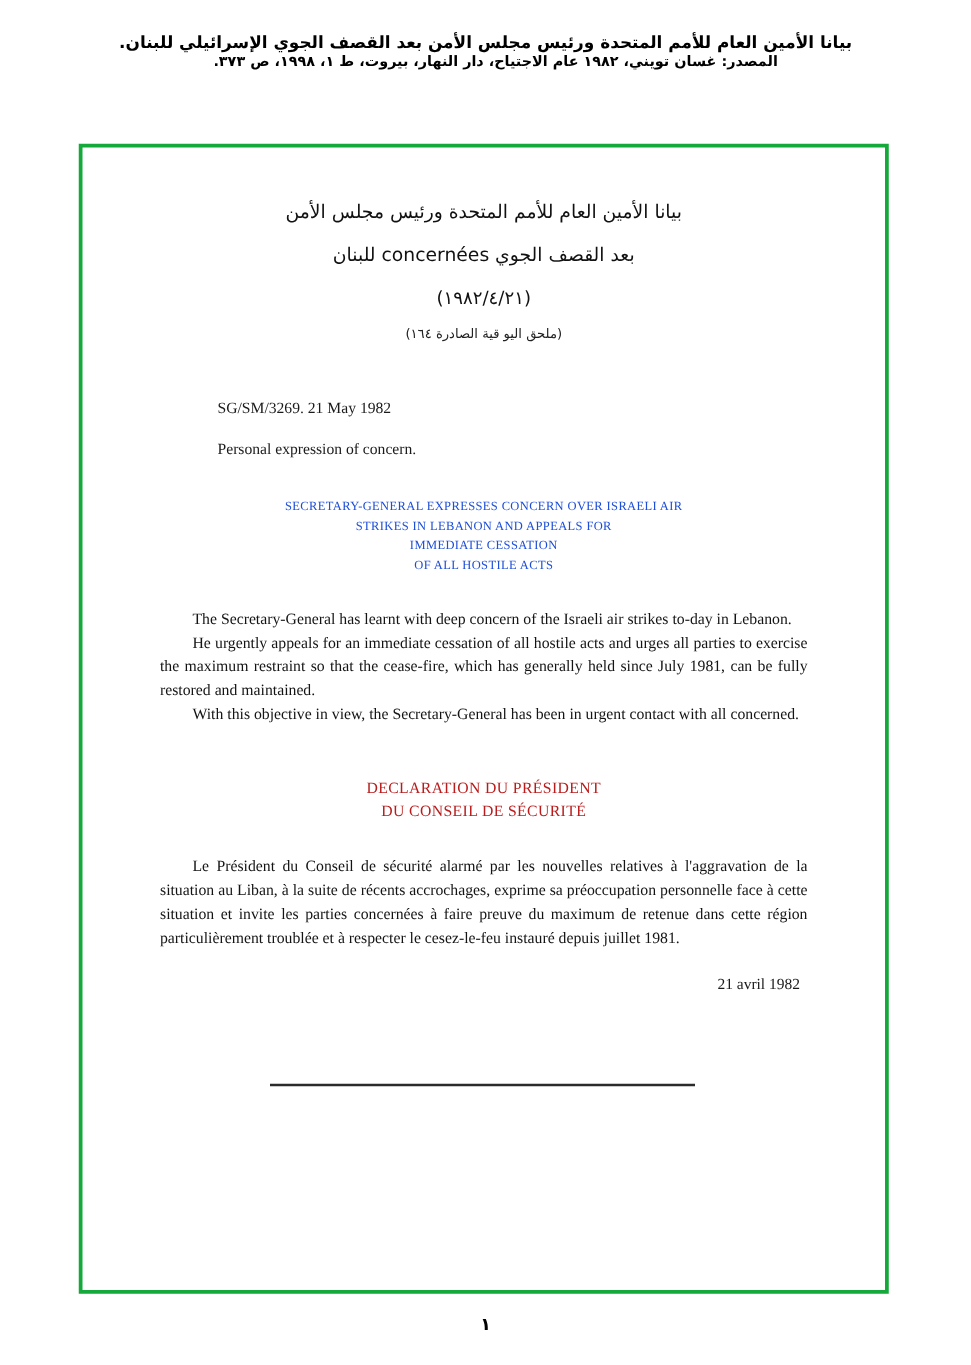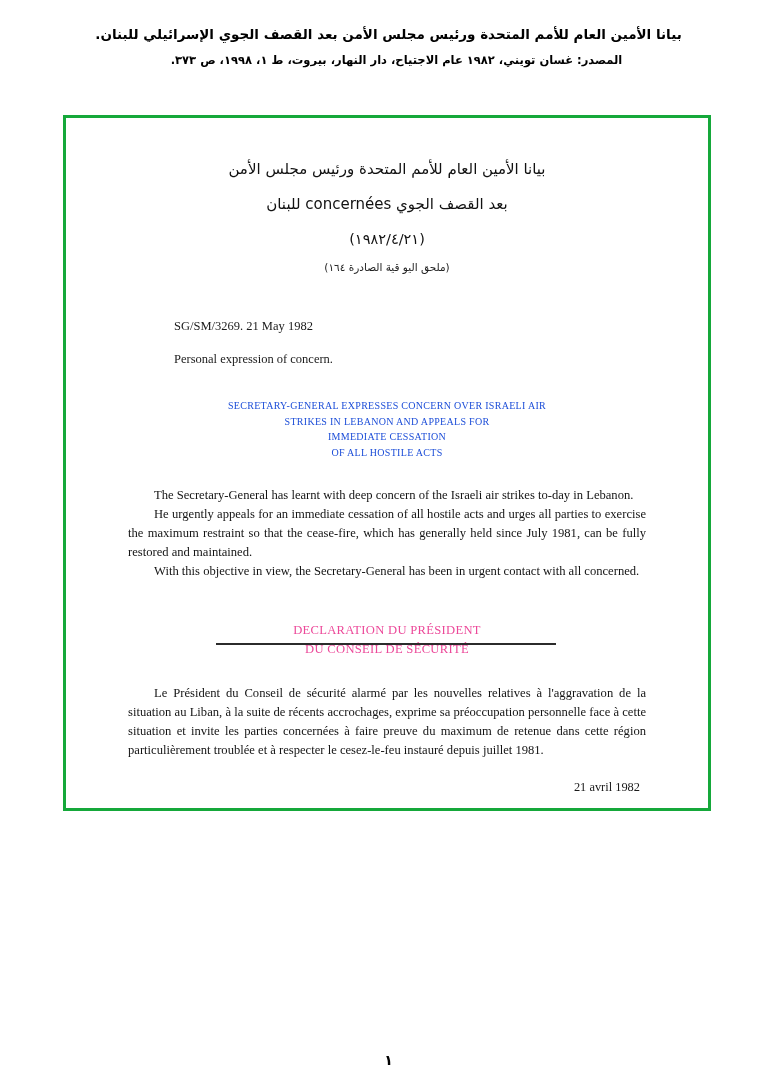--- a/index.html
+++ b/index.html
@@ -31,32 +31,31 @@
     font-family: "DejaVu Sans", sans-serif;
     font-weight: bold;
     font-size: 13.5px;
     letter-spacing: 0px;
     color: #000;
   }
   .top-header .line2 {
     font-family: "DejaVu Sans", sans-serif;
     font-weight: bold;
     font-size: 11.5px;
-    margin-top: 11px;
     color: #000;
     padding-left: 16px;
   }
 
   
   .frame {
     position: absolute;
     left: 63px;
     top: 115px;
     width: 648px;
-    height: 696px;
+    height: 920px;
     border: 3px solid #15a83a;
     background: #ffffff;
     box-sizing: border-box;
   }
   .doc-inner {
     padding: 34px 62px 0 62px;
     box-sizing: border-box;
   }
 
   
@@ -120,21 +119,21 @@
     text-indent: 26px;
   }
 
   
   .fr-heading {
     margin-top: 40px;
     text-align: center;
     font-size: 12.6px;
     line-height: 1.5;
     letter-spacing: 0.3px;
-    color: #ec4899;
+    color: #b91c1c;
   }
 
   
   .fr-body {
     margin-top: 26px;
     font-size: 12.6px;
     line-height: 1.5;
     text-align: justify;
     color: #141414;
   }

